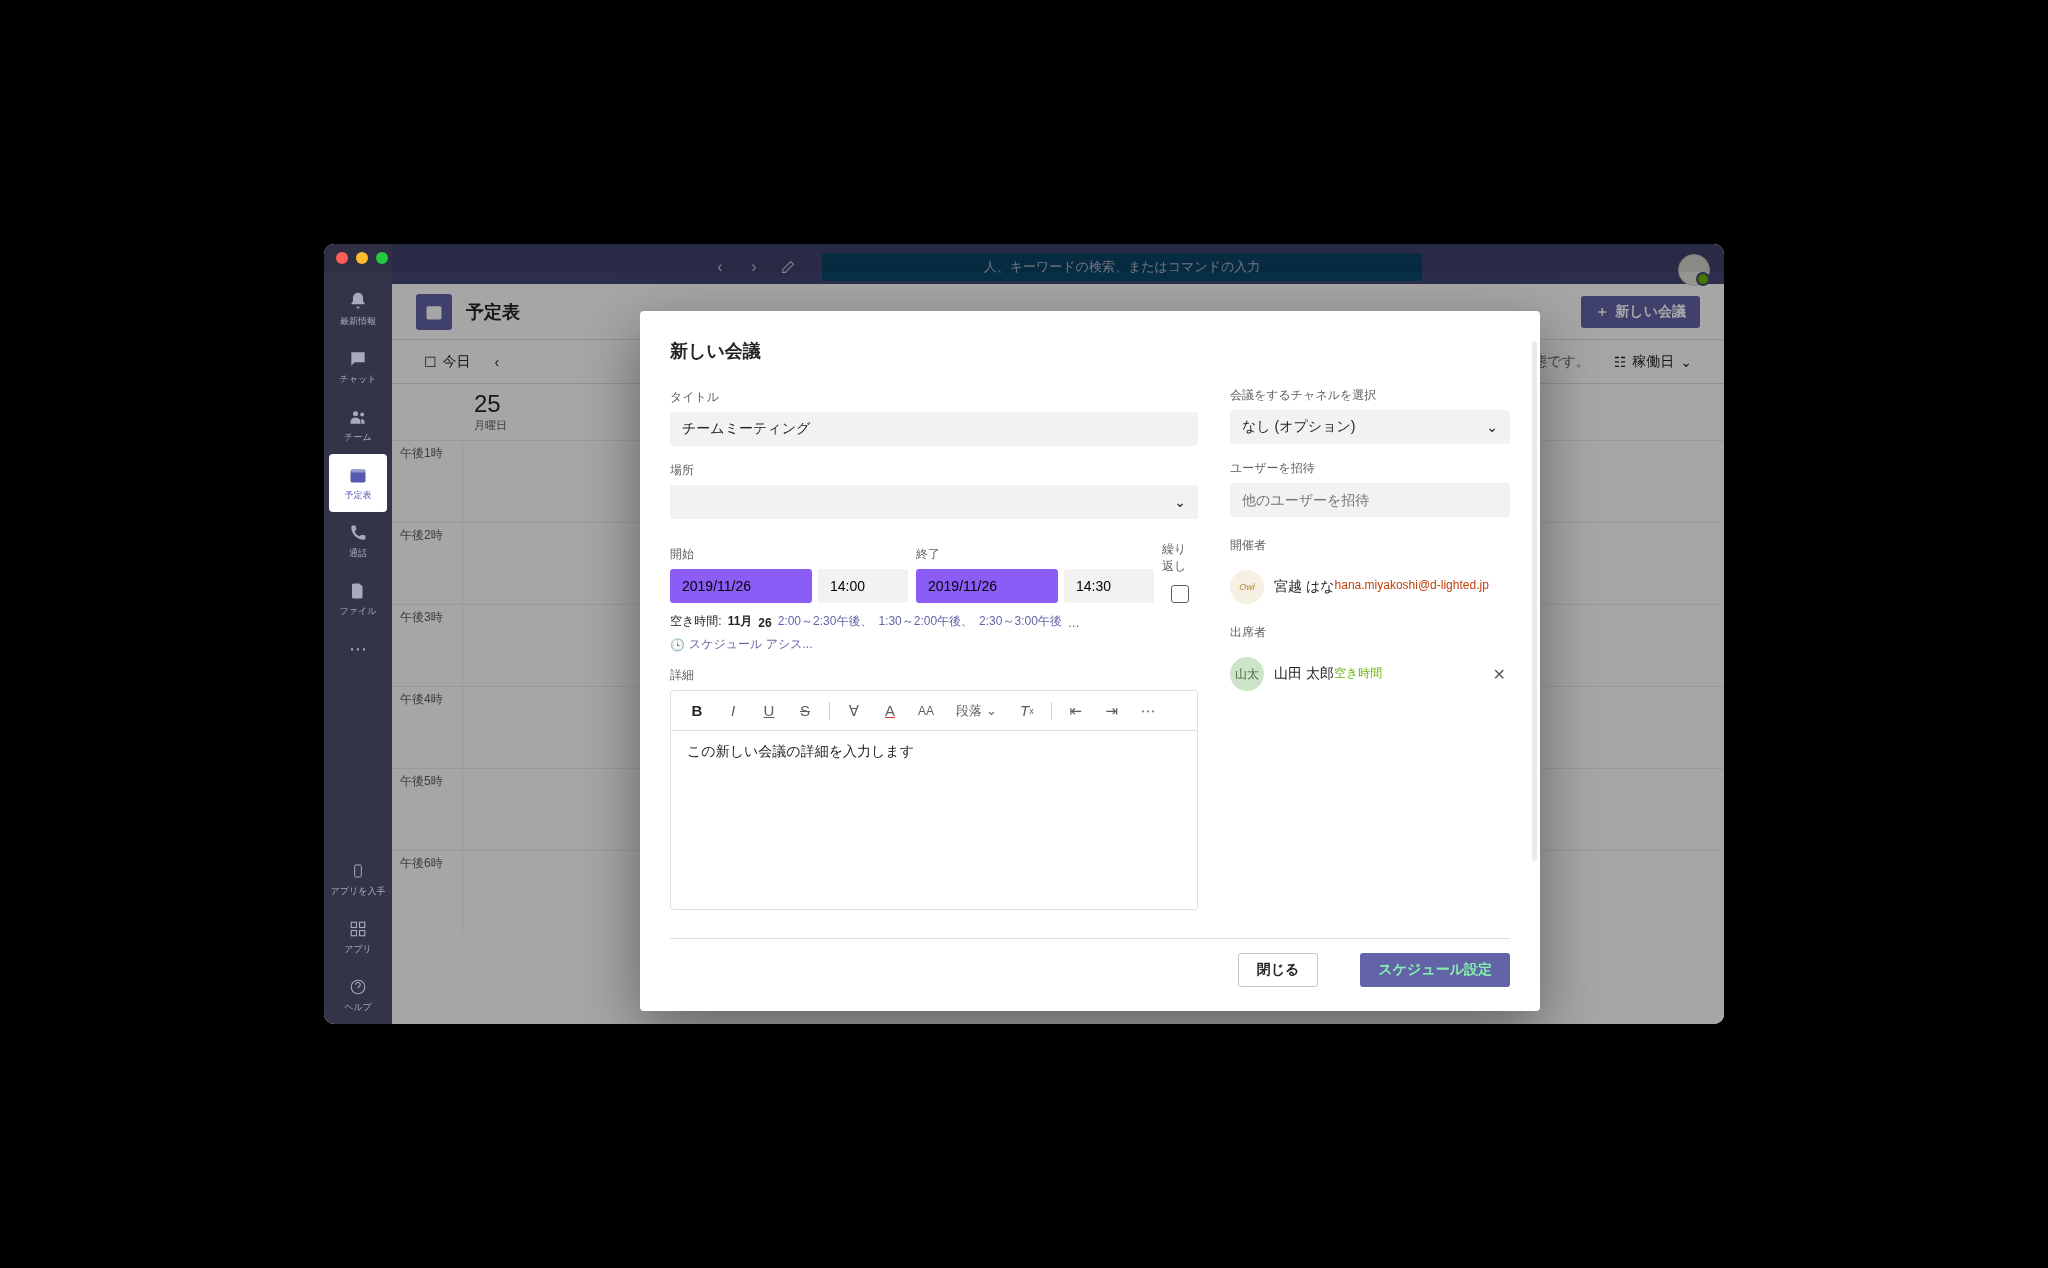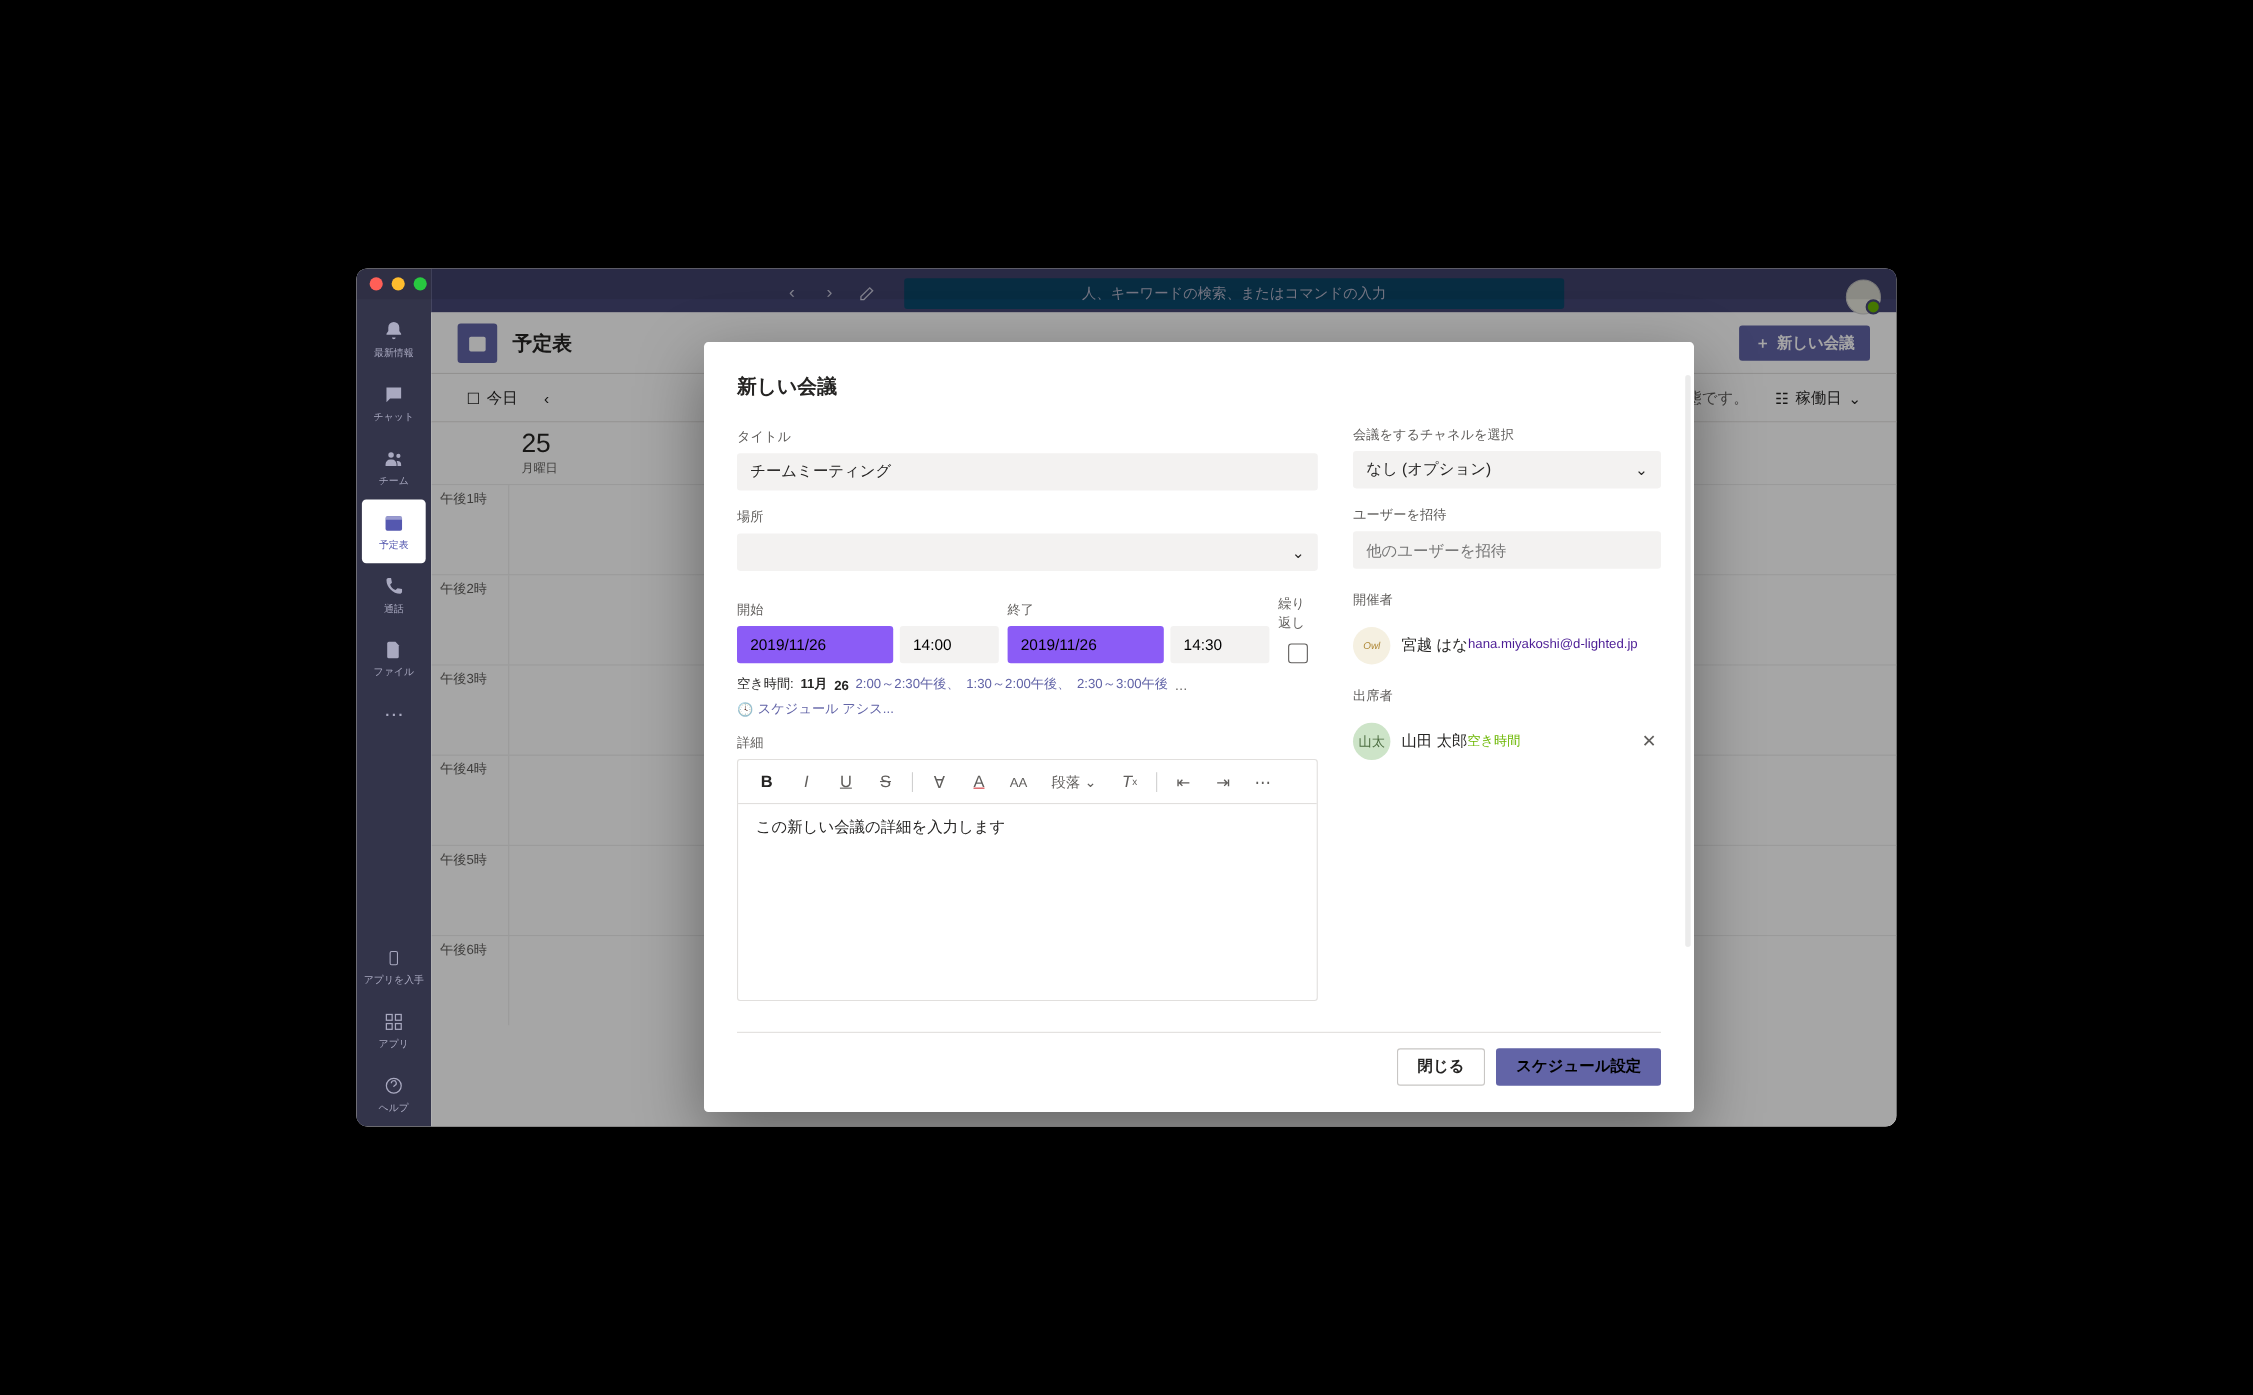--- a/index.html
+++ b/index.html
@@ -70,29 +70,29 @@
 .tbtn.italic{font-style:italic;}
 .tbtn.under{text-decoration:underline;}
 .tbtn.strike{text-decoration:line-through;}
 .tsep{width:1px;height:18px;background:#d0d0d0;margin:0 4px;}
 .para-select{ font-size:13px; padding:0 10px; display:flex;align-items:center;gap:4px;}
 .editor-body{ flex:1; padding:12px 16px; font-size:14px; color:#252423;}
 .divider-h{ height:1px; background:#e1dfdd; margin:14px 0 14px 30px; width:calc(100% - 60px);}
 .dlg-footer{ display:flex; justify-content:flex-end; gap:10px; padding:0 30px 24px 30px;}
 .btn{ height:34px; padding:0 18px; border-radius:3px; font-size:14px; font-weight:600; display:flex;align-items:center;cursor:pointer;}
 .btn-secondary{ background:#fff; border:1px solid #c8c6c4; color:#252423;}
-.btn-primary{ background:#6264a7; color:#000000;}
+.btn-primary{ background:#6264a7; color:#86efac;margin-left:32px;}
 .person { display:flex; gap:10px; align-items:center; margin-top:10px;}
 .person-avatar{ width:34px;height:34px;border-radius:50%;display:flex;align-items:center;justify-content:center;font-size:12px;text-align:center;}
 .person-avatar.org{ background:#f5f0e1; color:#b08a3a; font-size:9px; font-style:italic;}
 .person-avatar.jp{ background:#cde4c8; color:#4a6b3f;}
 .person-info{ display:flex;flex-direction:row;}
 .person-name{ font-size:14px; color:#252423;}
 .person-sub{ font-size:12px;}
-.person-sub.email{ color:#4c1d95;}
+.person-sub.email{ color:#c2410c;}
 .person-sub.free{ color:#6bb700;}
 .attendee-remove{ margin-left:auto; color:#605e5c; cursor:pointer; font-size:16px; padding:4px;}
 .scrollhint{ position:absolute; right:3px; top:30px; width:5px; height:520px; background:rgba(0,0,0,0.08); border-radius:3px;}
 </style>
 </head>
 <body>
 
 <div class="desktop">
   <div class="mac-titlebar">
     <div class="mac-dot mac-red"></div>

